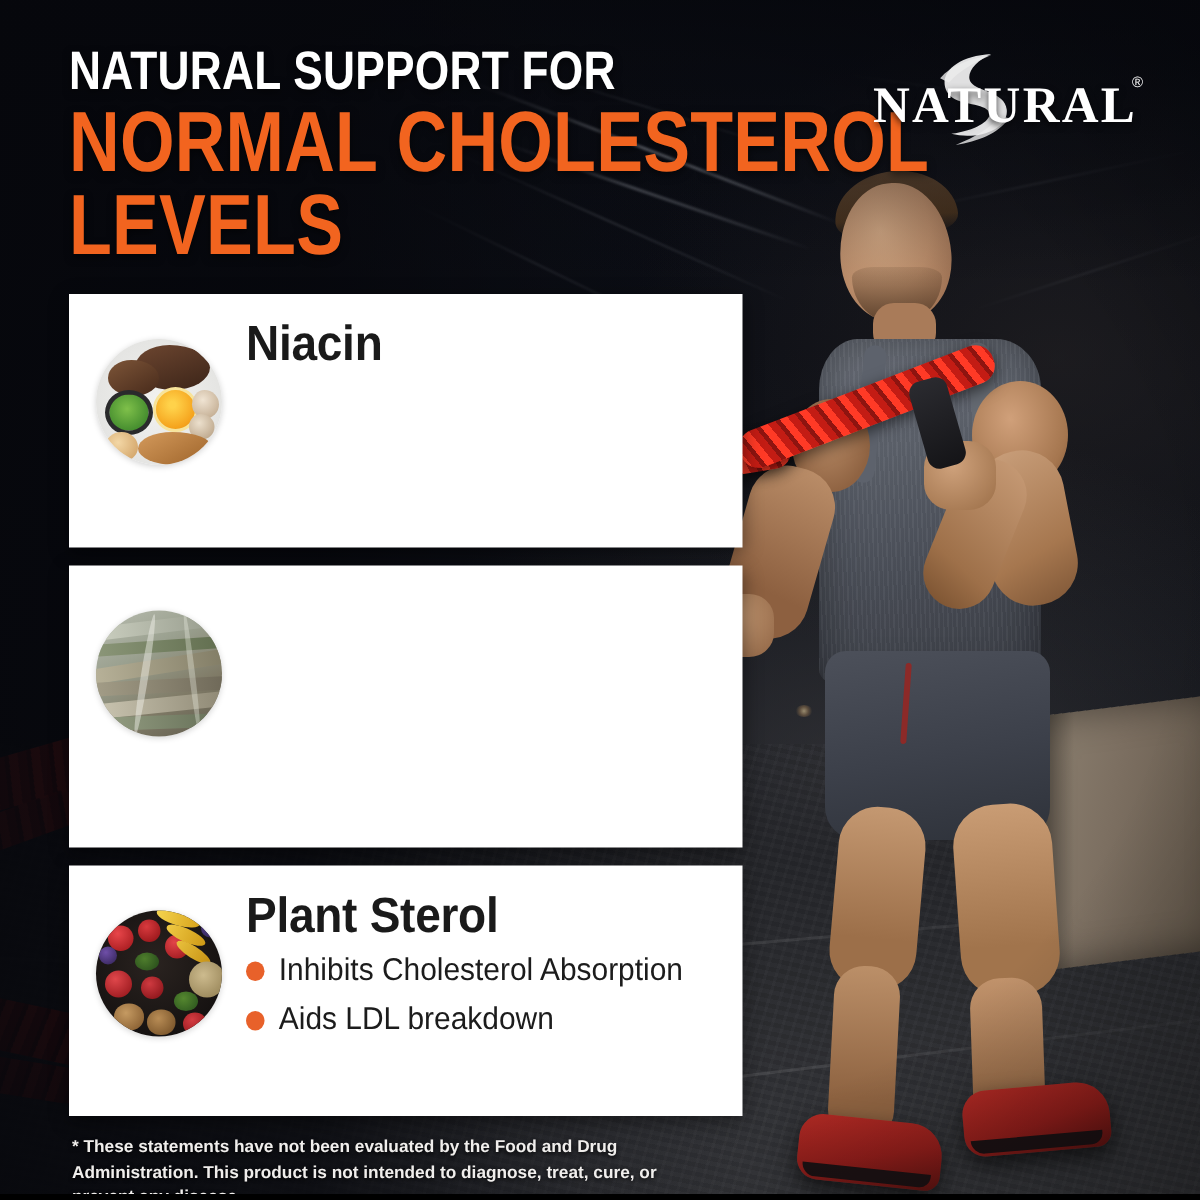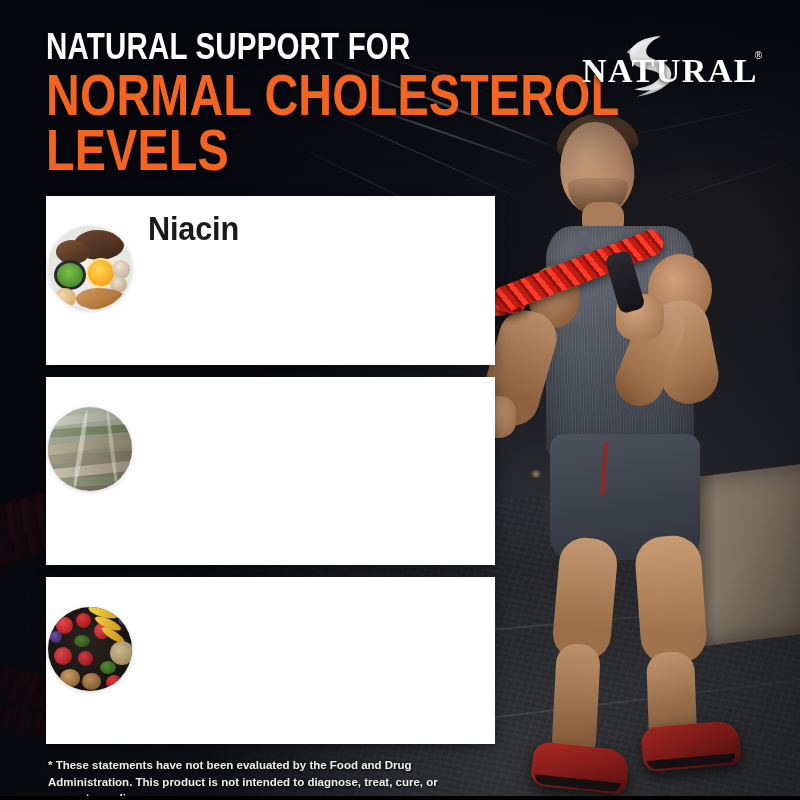--- a/index.html
+++ b/index.html
@@ -202,21 +202,21 @@
     text-shadow:0 2px 5px rgba(0,0,0,.7);
   }
   .logo-reg{ position:absolute; right:-2px; top:14px; font-size:10px; color:#fff; }
 
   
   .cards{ position:absolute; left:46px; top:196px; width:449px; }
   .card{
     background:#fff;
     display:flex;
     align-items:flex-start;
-    padding:16px 14px 16px 2px;
+    padding:16px 14px 16px 18px;
     margin-bottom:12px;
     box-shadow:0 3px 12px rgba(0,0,0,.45);
   }
   .card-1{ min-height:169px; }
   .card-2{ min-height:188px; }
   .card-3{ min-height:167px; }
 
   .thumb{
     flex:0 0 auto;
     width:84px; height:84px;
@@ -397,20 +397,33 @@
           <div class="blob blob-e" style="left:52px; top:24px; width:26px; height:8px;  background:linear-gradient(90deg,#e8c03c,#c79214); transform:rotate(32deg);"></div>
           <div class="blob" style="left:62px; top:34px; width:24px; height:24px; background:radial-gradient(circle at 40% 38%,#cdbb8e,#8d7a4d);"></div>
           <div class="blob" style="left:26px; top:28px; width:16px; height:12px; background:radial-gradient(circle at 40% 35%,#4e7d2c,#24471a); border-radius:50%;"></div>
           <div class="blob" style="left:52px; top:54px; width:16px; height:13px; background:radial-gradient(circle at 40% 35%,#55872f,#27501c); border-radius:50%;"></div>
           <div class="blob" style="left:12px; top:62px; width:20px; height:18px; background:radial-gradient(circle at 40% 35%,#c59a62,#7d5428); border-radius:48%;"></div>
           <div class="blob" style="left:34px; top:66px; width:19px; height:17px; background:radial-gradient(circle at 40% 35%,#b88c55,#6e4a22); border-radius:48%;"></div>
           <div class="blob" style="left:58px; top:68px; width:16px; height:15px; background:radial-gradient(circle at 38% 32%,#d43c42,#860f14);"></div>
           <div class="blob" style="left:2px;  top:24px; width:12px; height:12px; background:radial-gradient(circle at 38% 32%,#6f4fa8,#2f2152);"></div>
           <div class="blob" style="left:70px; top:6px;  width:12px; height:12px; background:radial-gradient(circle at 38% 32%,#5b4596,#281d47);"></div>
         </div>
+        <div class="card-body">
+          <div class="card-title">Plant Sterol</div>
+          <ul class="bullets">
+            <li class="bullet">
+              <span class="dot"></span>
+              <span class="bullet-text">Inhibits Cholesterol Absorption</span>
+            </li>
+            <li class="bullet">
+              <span class="dot"></span>
+              <span class="bullet-text">Aids LDL breakdown</span>
+            </li>
+          </ul>
+        </div>
       </div>
 
     </div>
 
     <div class="disclaimer">* These statements have not been evaluated by the Food and Drug Administration. This product is not intended to diagnose, treat, cure, or prevent any disease.</div>
 
   </div>
 </div>
 
 </body></html>

